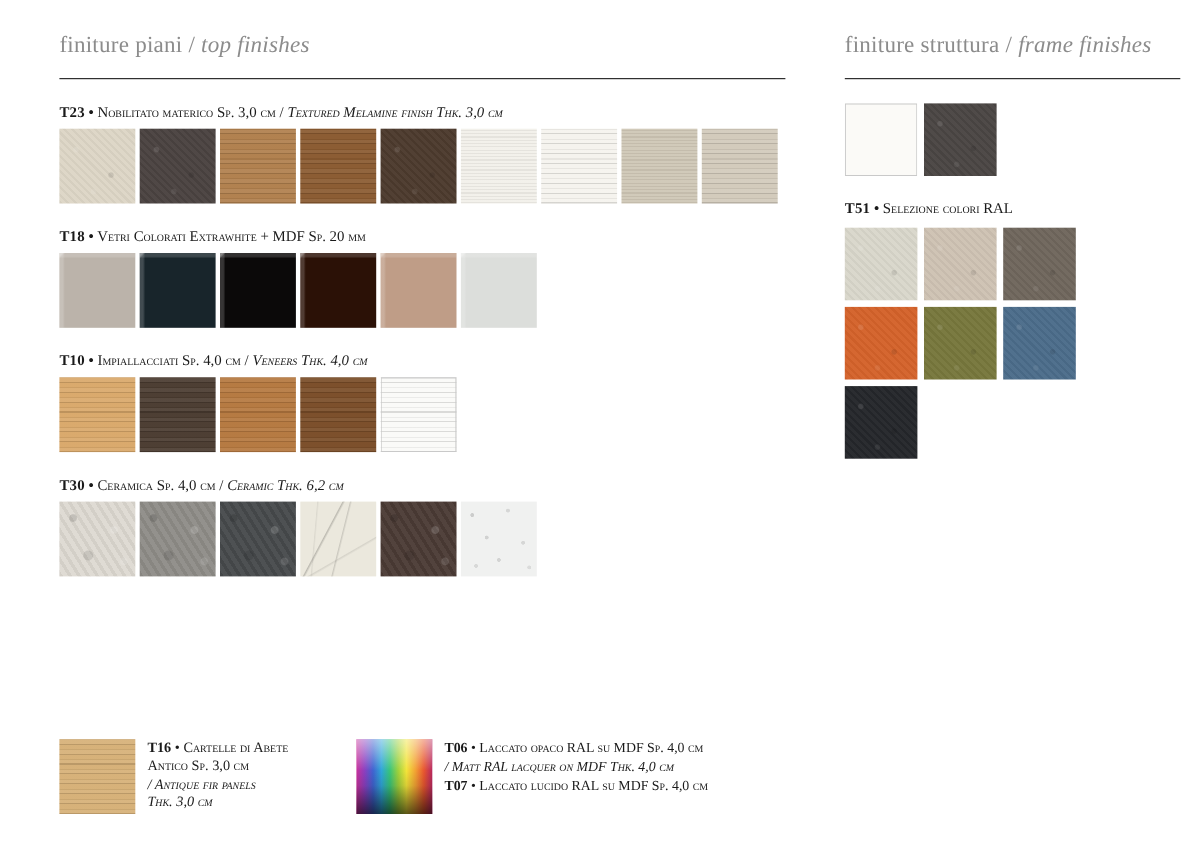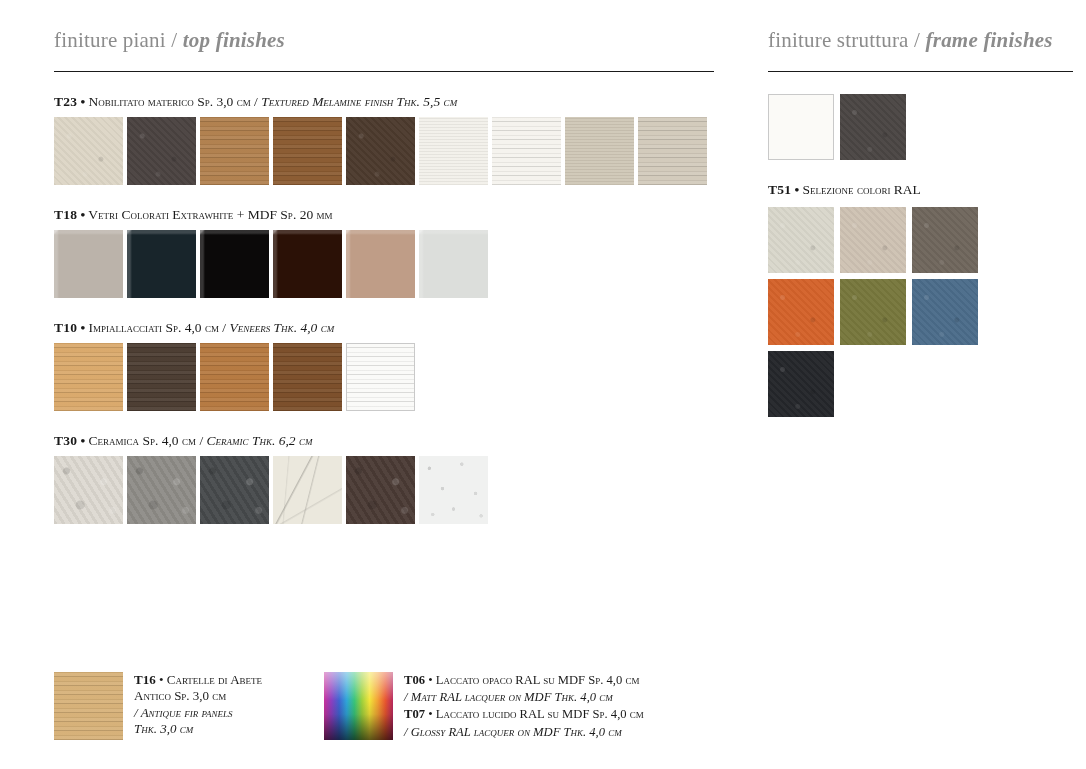--- a/index.html
+++ b/index.html
@@ -19,21 +19,21 @@
   .col-right { position: absolute; left: 768px; top: 0; width: 305px; }
 
   
   .sec-head {
     font-size: 21px;
     color: #8c8c8c;
     letter-spacing: .2px;
     padding-top: 28px;
     white-space: nowrap;
   }
-  .sec-head .it { font-style: italic; font-weight: bold; }
+  .sec-head .it { font-style: italic; }
   .sec-rule {
     border-bottom: 1.4px solid #1a1a1a;
     margin-top: 18px;
   }
   .col-right .sec-head { padding-left: 0; }
 
   
   .grp { margin-top: 22px; }
   .grp-label {
     font-size: 13.5px;
@@ -146,21 +146,21 @@
 <div class="col-left">
   <div class="sec-head">
     <span>finiture piani</span>
     <span>/</span>
     <span class="it">top finishes</span>
   </div>
   <div class="sec-rule"></div>
   <div id="left-groups">
       <div class="grp">
         <div class="grp-label">
-          <div><span class="code">T23</span> <span class="bullet">•</span> <span>Nobilitato materico Sp. 3,0 cm</span> <span>/</span> <span class="en">Textured Melamine finish Thk. 5,5 cm</span></div>
+          <div><span class="code">T23</span> <span class="bullet">•</span> <span>Nobilitato materico Sp. 3,0 cm</span> <span>/</span> <span class="en">Textured Melamine finish Thk. 3,0 cm</span></div>
         </div>
         <div class="sw-row">
           <div class="sw tx-leather" style="background-color: rgb(221, 214, 198);"></div>
           <div class="sw tx-leather" style="background-color: rgb(74, 66, 64);"></div>
           <div class="sw tx-wood" style="background-color: rgb(176, 127, 77);"></div>
           <div class="sw tx-wood" style="background-color: rgb(138, 90, 48);"></div>
           <div class="sw tx-leather" style="background-color: rgb(76, 58, 45);"></div>
           <div class="sw tx-grain" style="background-color: rgb(242, 240, 234);"></div>
           <div class="sw tx-wood" style="background-color: rgb(245, 243, 238);"></div>
           <div class="sw tx-grain" style="background-color: rgb(207, 199, 182);"></div>
@@ -217,21 +217,20 @@
         <div><span class="en">/ Antique fir panels</span></div>
         <div><span class="en">Thk. 3,0 cm</span></div>
       </div>
     </div>
     <div class="feat feat-2">
       <div class="sw rainbow"></div>
       <div class="feat-text">
         <div><span class="code">T06</span> <span class="bullet">•</span> <span>Laccato opaco RAL su MDF Sp. 4,0 cm</span></div>
         <div><span class="en">/ Matt RAL lacquer on MDF Thk. 4,0 cm</span></div>
         <div><span class="code">T07</span> <span class="bullet">•</span> <span>Laccato lucido RAL su MDF Sp. 4,0 cm</span></div>
-        <div><span class="en">/ Glossy RAL lacquer on MDF Thk. 4,0 cm</span></div>
       </div>
     </div>
   </div>
 
 <div class="col-right">
   <div class="sec-head">
     <span>finiture struttura</span>
     <span>/</span>
     <span class="it">frame finishes</span>
   </div>

